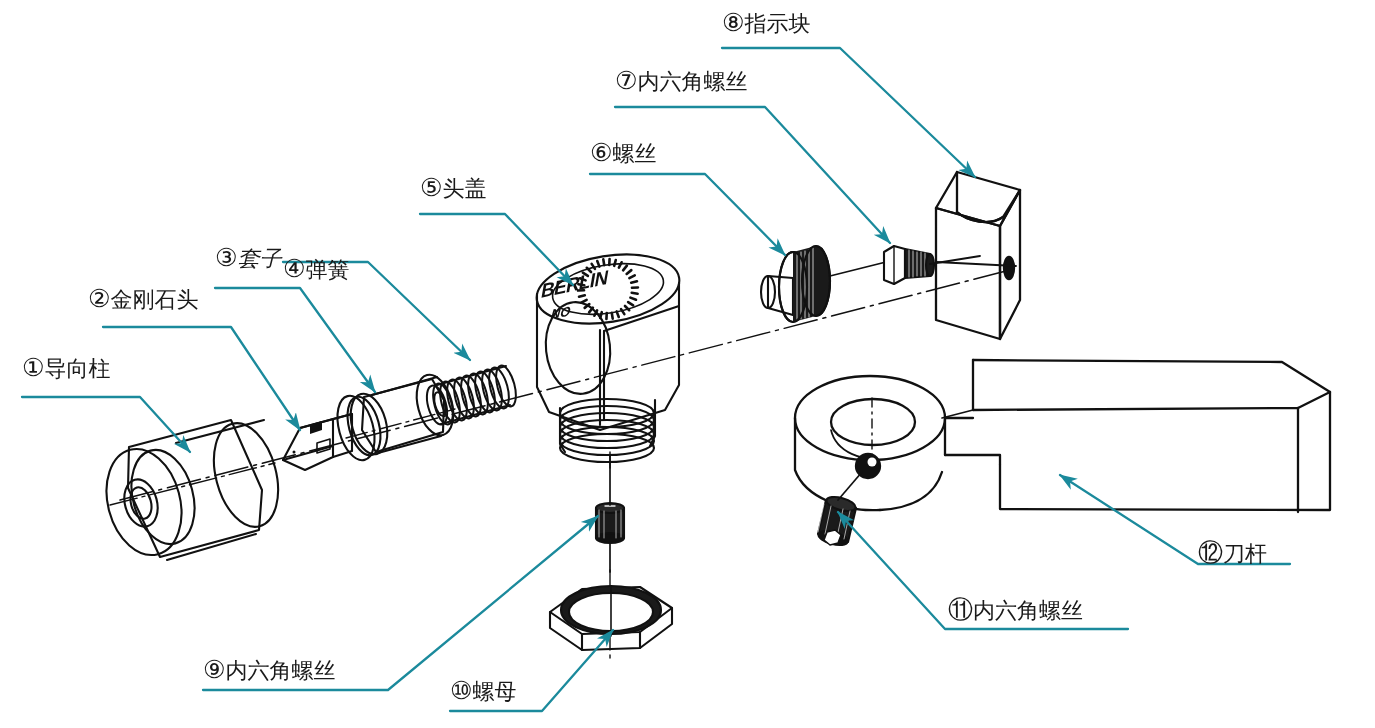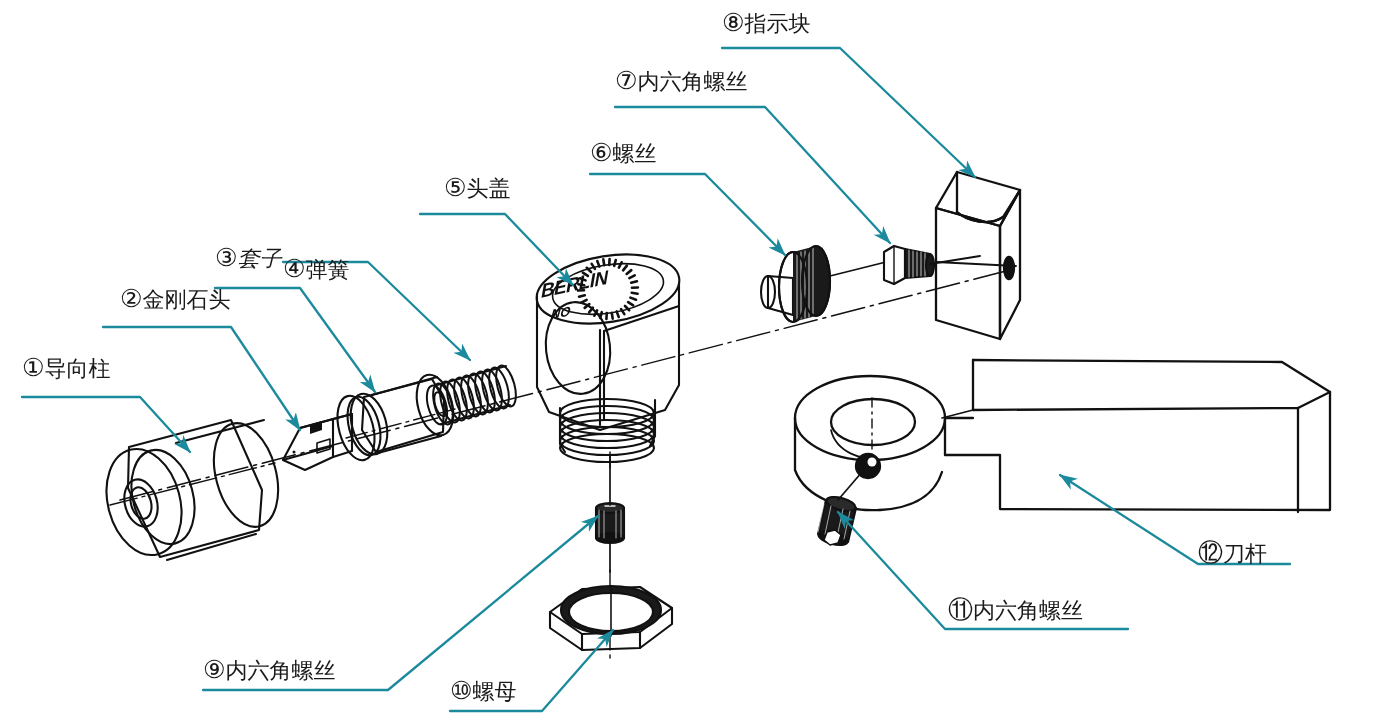--- a/index.html
+++ b/index.html
@@ -360,33 +360,33 @@
       <path marker-end="url(#arrowTeal)" d="M450,711 L542,711 L613,630"></path>
       <path marker-end="url(#arrowTeal)" d="M1128,629 L945,629 L838,512"></path>
       <path marker-end="url(#arrowTeal)" d="M1290,564 L1198,564 L1060,475"></path>
     </g>
   </svg>
 
   <div class="callout" style="left:22px; top:355px;">
     <span class="num">①</span><span class="txt">导向柱</span>
   </div>
 
-  <div class="callout" style="left:120px; top:286px;text-align:center;">
+  <div class="callout" style="left:88px; top:286px;text-align:center;">
     <span class="num">②</span><span class="txt">金刚石头</span>
   </div>
 
   <div class="callout" style="left:215px; top:245px;font-style:italic;">
     <span class="num">③</span><span class="txt">套子</span>
   </div>
 
   <div class="callout" style="left:283px; top:220px;margin-top:36px;">
     <span class="num">④</span><span class="txt">弹簧</span>
   </div>
 
-  <div class="callout" style="left:420px; top:175px;margin-left:24px;">
+  <div class="callout" style="left:420px; top:175px;">
     <span class="num">⑤</span><span class="txt">头盖</span>
   </div>
 
   <div class="callout" style="left:590px; top:132px;margin-top:8px;">
     <span class="num">⑥</span><span class="txt">螺丝</span>
   </div>
 
   <div class="callout" style="left:615px; top:68px;">
     <span class="num">⑦</span><span class="txt">内六角螺丝</span>
   </div>

